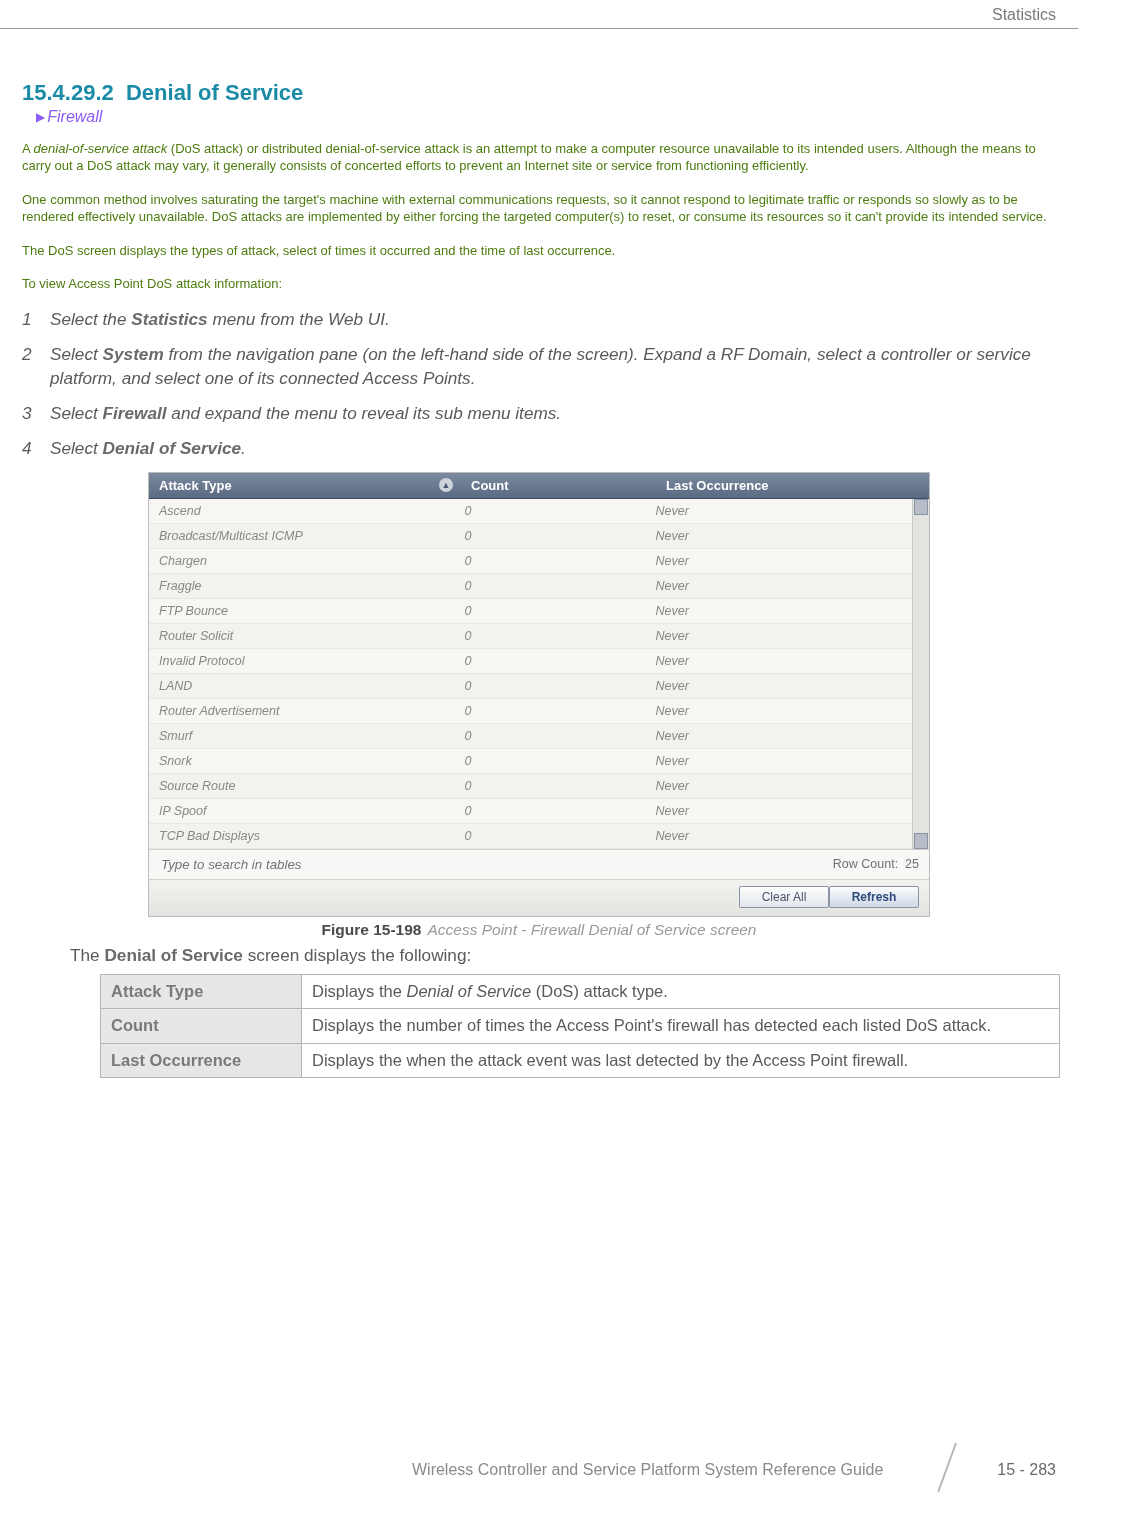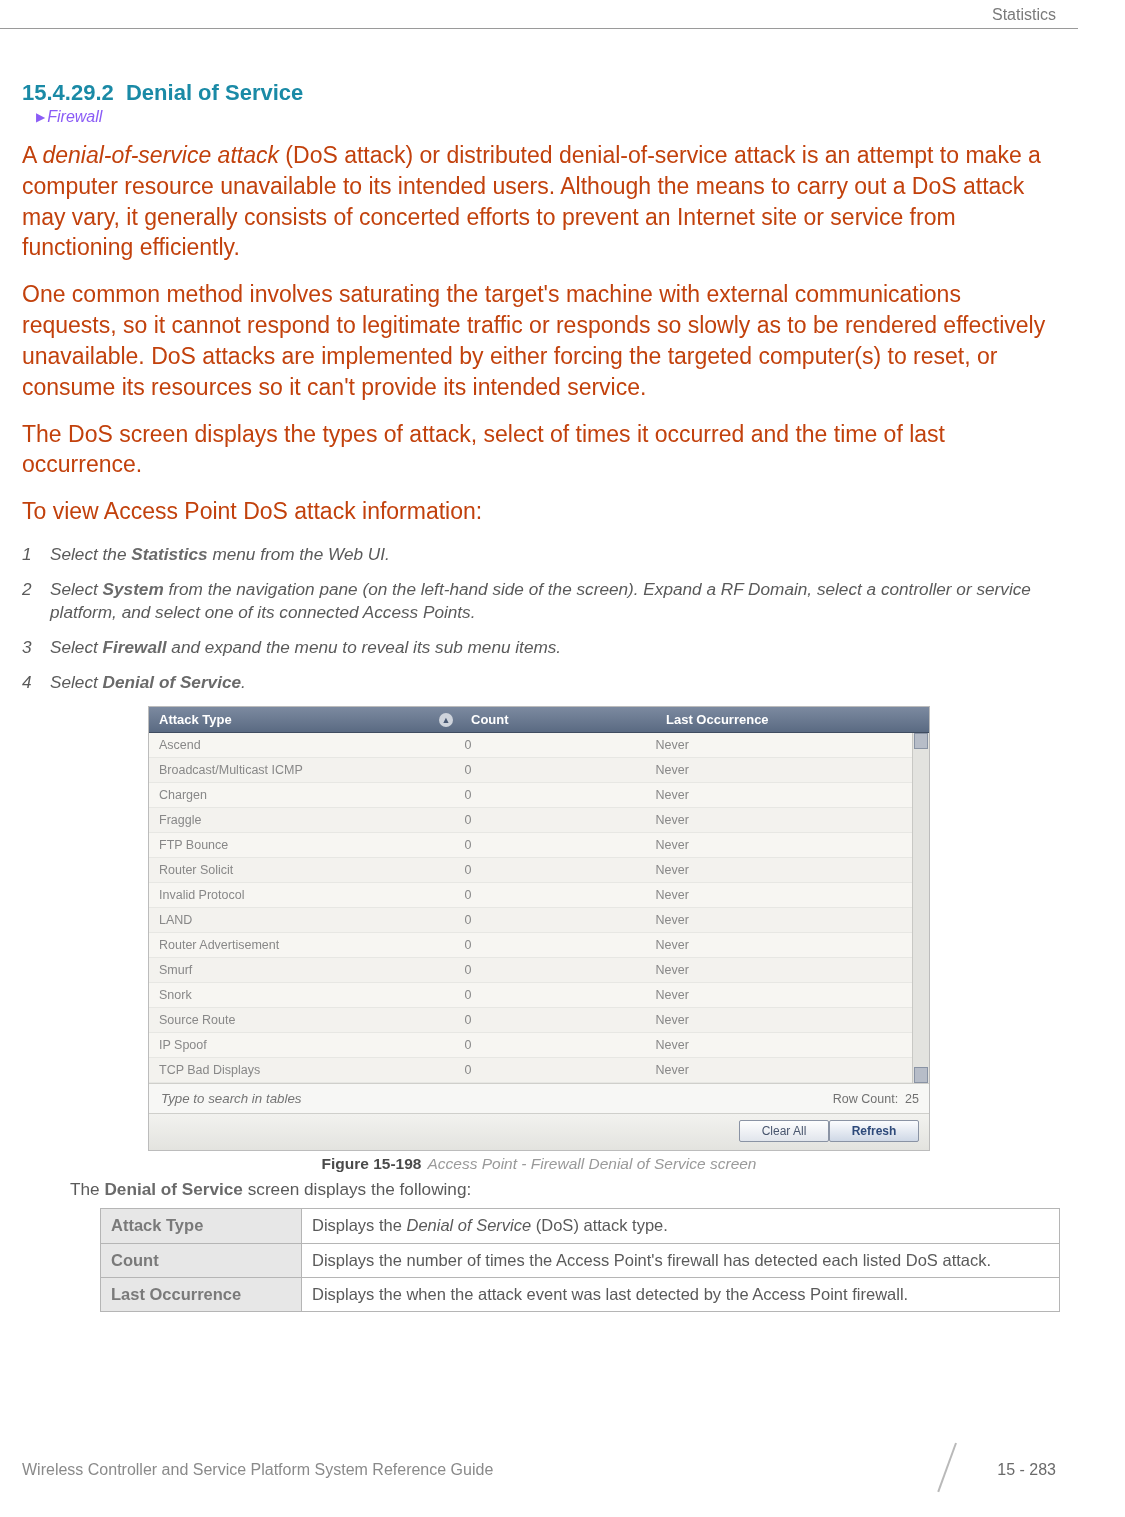--- a/index.html
+++ b/index.html
@@ -50,24 +50,24 @@
     margin: 0 0 14px 14px;
   }
   .breadcrumb .arrow {
     font-style: normal;
     margin-right: 2px;
     font-size: 12px;
     position: relative;
     top: -1px;
   }
   p.body {
-    font-size: 23px;
+    font-size: 13px;
     line-height: 1.34;
     margin: 0 0 16px 0;
-    color: #c2410c;
+    color: #4d7c0f;
     font-weight: 300;
   }
   p.body em { font-style: italic; }
   ol.steps {
     list-style: none;
     padding: 0;
     margin: 0 0 10px 0;
     counter-reset: step;
     font-style: italic;
   }
@@ -113,20 +113,21 @@
   }
   .shot-rows {
     width: calc(100% - 16px);
   }
   .shot-row {
     display: flex;
     font-size: 12.5px;
     color: #888;
     border-bottom: 1px solid #e7e7e3;
     background: #f7f6f2;
+    font-style: italic;
   }
   .shot-row:nth-child(even) { background: #f3f2ee; }
   .c1 { width: 40%; padding: 5px 10px; box-sizing: border-box; }
   .c2 { width: 25%; padding: 5px 10px; box-sizing: border-box; }
   .c3 { flex: 1; padding: 5px 10px; box-sizing: border-box; }
   .shot-header .c1 { position: relative; }
   .sort-badge {
     position: absolute;
     right: 8px; top: 50%; transform: translateY(-50%);
     width: 14px; height: 14px; border-radius: 50%;
@@ -234,23 +235,24 @@
   }
   table.ref td em { font-style: italic; }
 
   
   .footer {
     position: absolute;
     left: 22px; right: 22px;
     bottom: 24px;
     display: flex;
     align-items: center;
-    justify-content: space-between;
+    justify-content: flex-end;
     font-size: 16px;
     color: #8a8a8a;
+    gap: 44px;
   }
   .footer-left { font-weight: 300; }
   .footer-right {
     display: flex;
     align-items: center;
     gap: 14px;
   }
   .footer-pagenum { color: #6a6a6a; }
   .slash-mark {
     width: 56px; height: 46px; position: relative;

